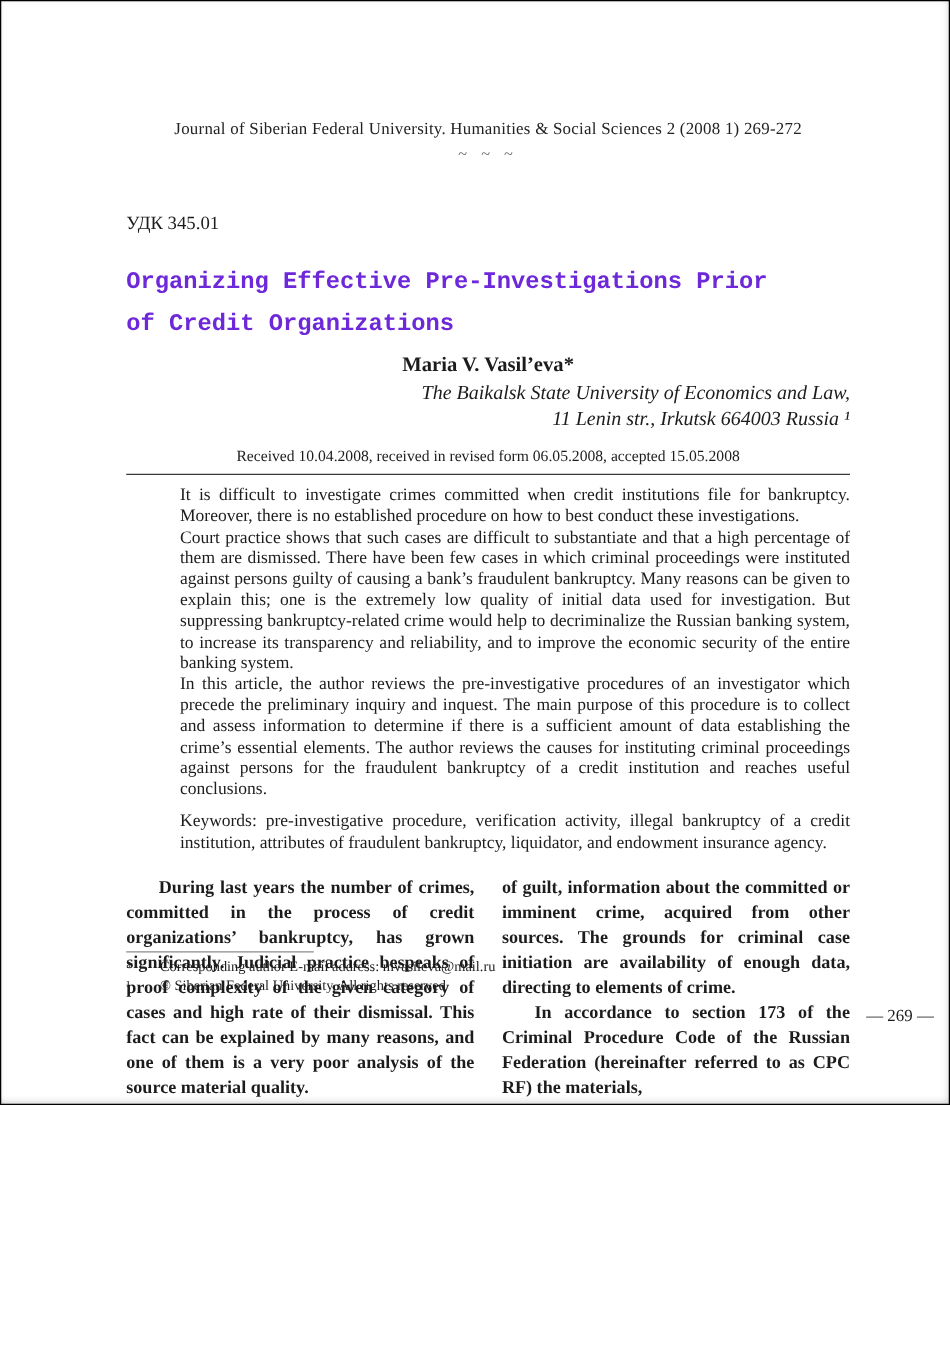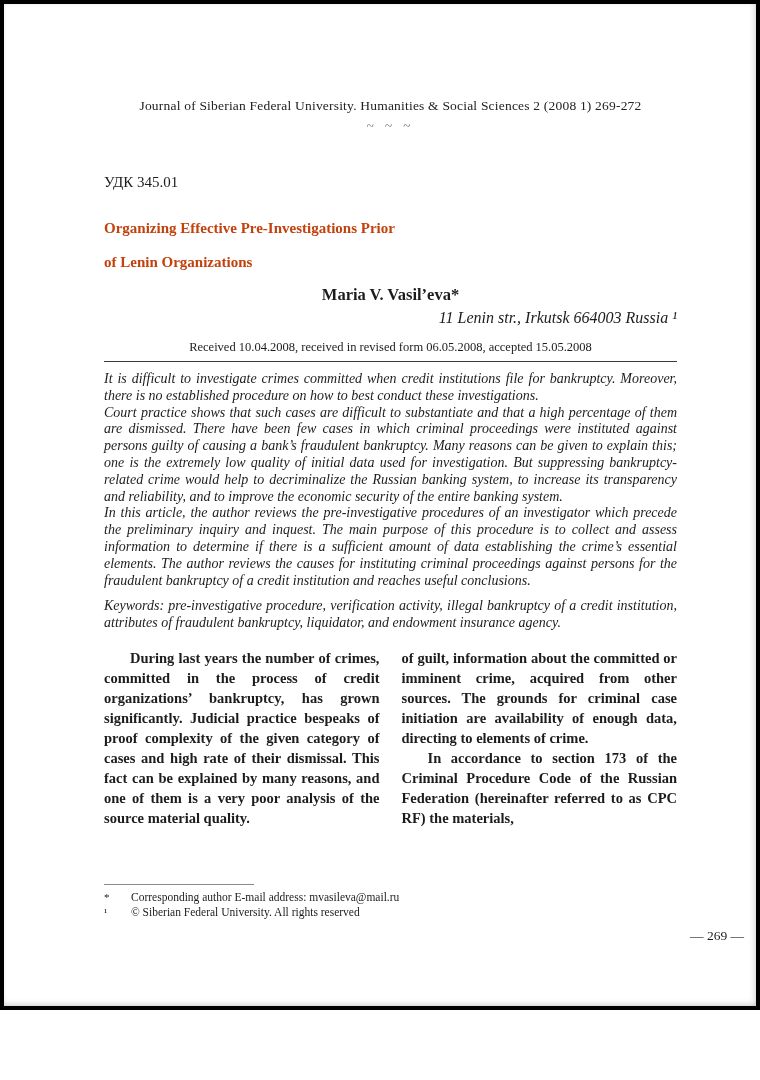--- a/index.html
+++ b/index.html
@@ -5,25 +5,25 @@
   html, body {
     margin: 0;
     padding: 0;
     background: #ffffff;
     font-family: "Liberation Serif", "DejaVu Serif", serif;
     color: #1c1c1c;
   }
   .page {
     position: relative;
     width: 760px;
-    height: 1010px;
+    height: 884px;
     margin: 0 auto;
     background: #ffffff;
     box-sizing: border-box;
-    border: 4px solid #000000;
+    border: 1px solid #000000;
     box-shadow: inset -4px -5px 8px -6px rgba(0,0,0,0.35), inset 2px 2px 4px -3px rgba(0,0,0,0.15);
     overflow: hidden;
   }
   .content {
     padding: 94px 79px 0 100px;
   }
   .journal-header {
     text-align: center;
     font-size: 13.5px;
     letter-spacing: 0.2px;
@@ -35,24 +35,25 @@
     letter-spacing: 4px;
     color: #666;
     margin-top: 4px;
   }
   .udk {
     margin-top: 40px;
     font-size: 15px;
   }
   .title {
     margin: 20px 0 0 0;
-    font-size: 15px;
+    font-size: 19px;
     font-weight: bold;
     line-height: 34px;
-    color: #c2410c;
+    color: #6d28d9;
+    font-family: Liberation Mono, monospace;
   }
   .author {
     margin-top: 6px;
     text-align: center;
     font-size: 16.5px;
     font-weight: bold;
   }
   .affiliation {
     margin-top: 2px;
     text-align: right;
@@ -62,24 +63,24 @@
   }
   .received {
     margin-top: 12px;
     text-align: center;
     font-size: 12.5px;
     padding-bottom: 6px;
     border-bottom: 1.2px solid #3a3a3a;
   }
   .abstract {
     margin-top: 9px;
-    font-style: italic;
     font-size: 14px;
     line-height: 16.8px;
     text-align: justify;
+    margin-left: 43px;
   }
   .abstract p { margin: 0; }
   .abstract .keywords { margin-top: 9px; }
   .columns {
     display: flex;
     gap: 22px;
     margin-top: 16px;
   }
   .col {
     flex: 1;
@@ -124,25 +125,26 @@
 <div class="page">
   <div class="content">
 
     <div class="journal-header">Journal of Siberian Federal University. Humanities &amp; Social Sciences 2 (2008 1) 269-272</div>
     <div class="tildes">~ ~ ~</div>
 
     <div class="udk">УДК 345.01</div>
 
     <h1 class="title">
       <div>Organizing Effective Pre-Investigations Prior</div>
-      <div>of Lenin Organizations</div>
+      <div>of Credit Organizations</div>
     </h1>
 
     <div class="author">Maria V. Vasil’eva*</div>
     <div class="affiliation">
+      <div>The Baikalsk State University of Economics and Law,</div>
       <div>11 Lenin str., Irkutsk 664003 Russia ¹</div>
     </div>
 
     <div class="received">Received 10.04.2008, received in revised form 06.05.2008, accepted 15.05.2008</div>
 
     <div class="abstract">
       <p>It is difficult to investigate crimes committed when credit institutions file for bankruptcy. Moreover, there is no established procedure on how to best conduct these investigations.</p>
       <p>Court practice shows that such cases are difficult to substantiate and that a high percentage of them are dismissed. There have been few cases in which criminal proceedings were instituted against persons guilty of causing a bank’s fraudulent bankruptcy. Many reasons can be given to explain this; one is the extremely low quality of initial data used for investigation. But suppressing bankruptcy-related crime would help to decriminalize the Russian banking system, to increase its transparency and reliability, and to improve the economic security of the entire banking system.</p>
       <p>In this article, the author reviews the pre-investigative procedures of an investigator which precede the preliminary inquiry and inquest. The main purpose of this procedure is to collect and assess information to determine if there is a sufficient amount of data establishing the crime’s essential elements. The author reviews the causes for instituting criminal proceedings against persons for the fraudulent bankruptcy of a credit institution and reaches useful conclusions.</p>
       <p class="keywords">Keywords: pre-investigative procedure, verification activity, illegal bankruptcy of a credit institution, attributes of fraudulent bankruptcy, liquidator, and endowment insurance agency.</p>

